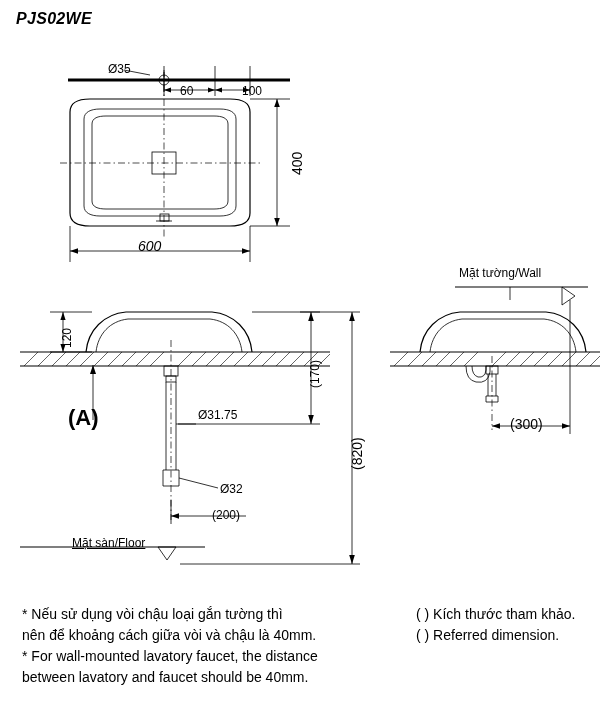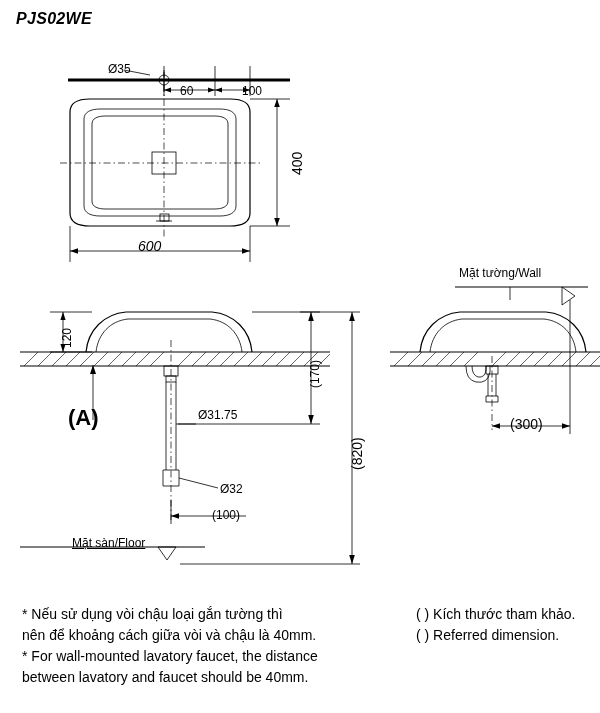--- a/index.html
+++ b/index.html
@@ -256,21 +256,21 @@
   <div class="lbl" style="left:223px; top:84px;margin-left:19px;">100</div>
   <div class="lbl big vert" style="left:289px; top:175px;">400</div>
   <div class="lbl big" style="left:138px; top:238px;font-style:italic;">600</div>
 
   <div class="lbl vert" style="left:60px; top:348px;">120</div>
   <div class="lbl vert" style="left:308px; top:388px;">(170)</div>
   <div class="lbl big vert" style="left:349px; top:470px;">(820)</div>
   <div class="lbl bigA" style="left:68px; top:404px;">(A)</div>
   <div class="lbl" style="left:198px; top:408px;">Ø31.75</div>
   <div class="lbl" style="left:220px; top:482px;">Ø32</div>
-  <div class="lbl" style="left:212px; top:508px;">(100)</div>
+  <div class="lbl" style="left:212px; top:508px;">(200)</div>
   <div class="lbl" style="left:72px; top:536px;text-decoration:underline;">Mặt sàn/Floor</div>
 
   <div class="lbl" style="left:459px; top:266px;">Mặt tường/Wall</div>
   <div class="lbl big" style="left:510px; top:416px;">(300)</div>
 
   <div class="notes" style="left:22px; top:604px; width:340px;">* Nếu sử dụng vòi chậu loại gắn tường thì
    nên để khoảng cách giữa vòi và chậu là 40mm.
 * For wall-mounted lavatory faucet, the distance
    between lavatory and faucet should be 40mm.</div>
   <div class="notes" style="left:416px; top:604px; width:180px;">( ) Kích thước tham khảo.

